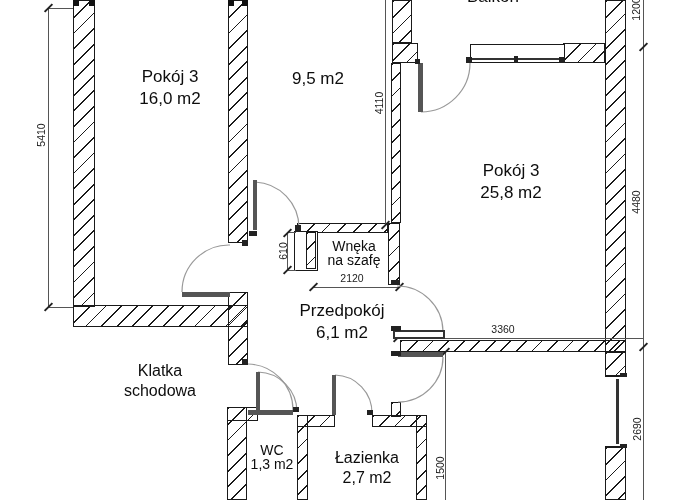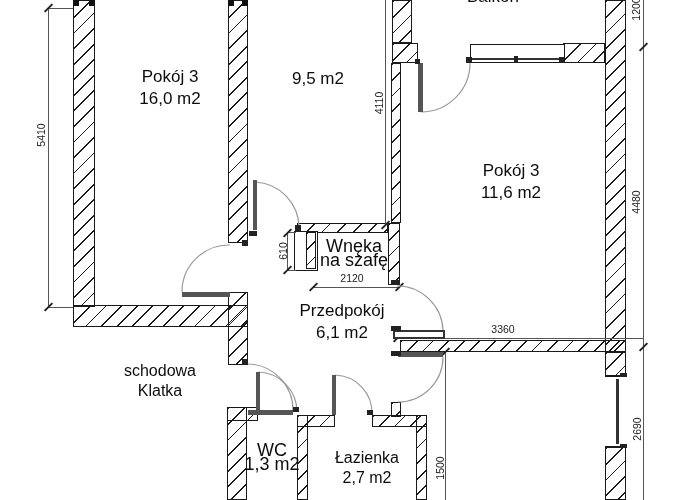--- a/index.html
+++ b/index.html
@@ -8,21 +8,21 @@
   
   .w{position:absolute;box-sizing:border-box;border:1.5px solid #1a1a1a;background:
      repeating-linear-gradient(135deg,#1a1a1a 0 1.3px,transparent 1.3px 11px);}
   .dl{position:absolute;background:#555;}           
   .tick{position:absolute;width:11px;height:2px;background:#222;transform:rotate(-45deg);}
   .jamb{position:absolute;background:#222;}
   .brk{position:absolute;background:#111;}
   .leaf{position:absolute;background:#555;}
   .leafbox{position:absolute;box-sizing:border-box;background:#fff;border:2px solid #333;}
   .room{position:absolute;text-align:center;font-size:17px;line-height:21.5px;color:#0d0d0d;}
-  .room.sm{font-size:18px;line-height:14px;}
+  .room.sm{font-size:14px;line-height:14px;}
   .room.md{font-size:16px;line-height:20px;}
   .dlabel{position:absolute;font-size:10.5px;line-height:12px;color:#222;text-align:center;width:44px;height:12px;}
   .vrot{transform:rotate(-90deg);}
   .win{position:absolute;box-sizing:border-box;background:#fff;border:1.5px solid #1a1a1a;}
   svg.arcs{position:absolute;left:0;top:0;pointer-events:none;}
 </style>
 </head>
 <body>
 
 <div id="plan">
@@ -132,36 +132,36 @@
 
   <div class="room" style="left:90px;top:66px;width:160px">
     <div>Pokój 3</div>
     <div>16,0 m2</div>
   </div>
   <div class="room" style="left:238px;top:68px;width:160px">
     <div>9,5 m2</div>
   </div>
   <div class="room" style="left:431px;top:160px;width:160px">
     <div>Pokój 3</div>
-    <div>11,6 m2</div>
+    <div>25,8 m2</div>
   </div>
   <div class="room" style="left:413px;top:-13px;width:160px;line-height:19px">
     <div>Balkon</div>
   </div>
   <div class="room sm" style="left:304px;top:239px;width:100px">
     <div>Wnęka</div>
     <div>na szafę</div>
   </div>
   <div class="room" style="left:262px;top:300px;width:160px">
     <div>Przedpokój</div>
     <div>6,1 m2</div>
   </div>
   <div class="room md" style="left:80px;top:361px;width:160px">
+    <div>Klatka</div>
     <div>schodowa</div>
-    <div>Klatka</div>
   </div>
   <div class="room sm" style="left:222px;top:443px;width:100px">
     <div>WC</div>
     <div>1,3 m2</div>
   </div>
   <div class="room md" style="left:287px;top:448px;width:160px">
     <div>Łazienka</div>
     <div>2,7 m2</div>
   </div>
 

